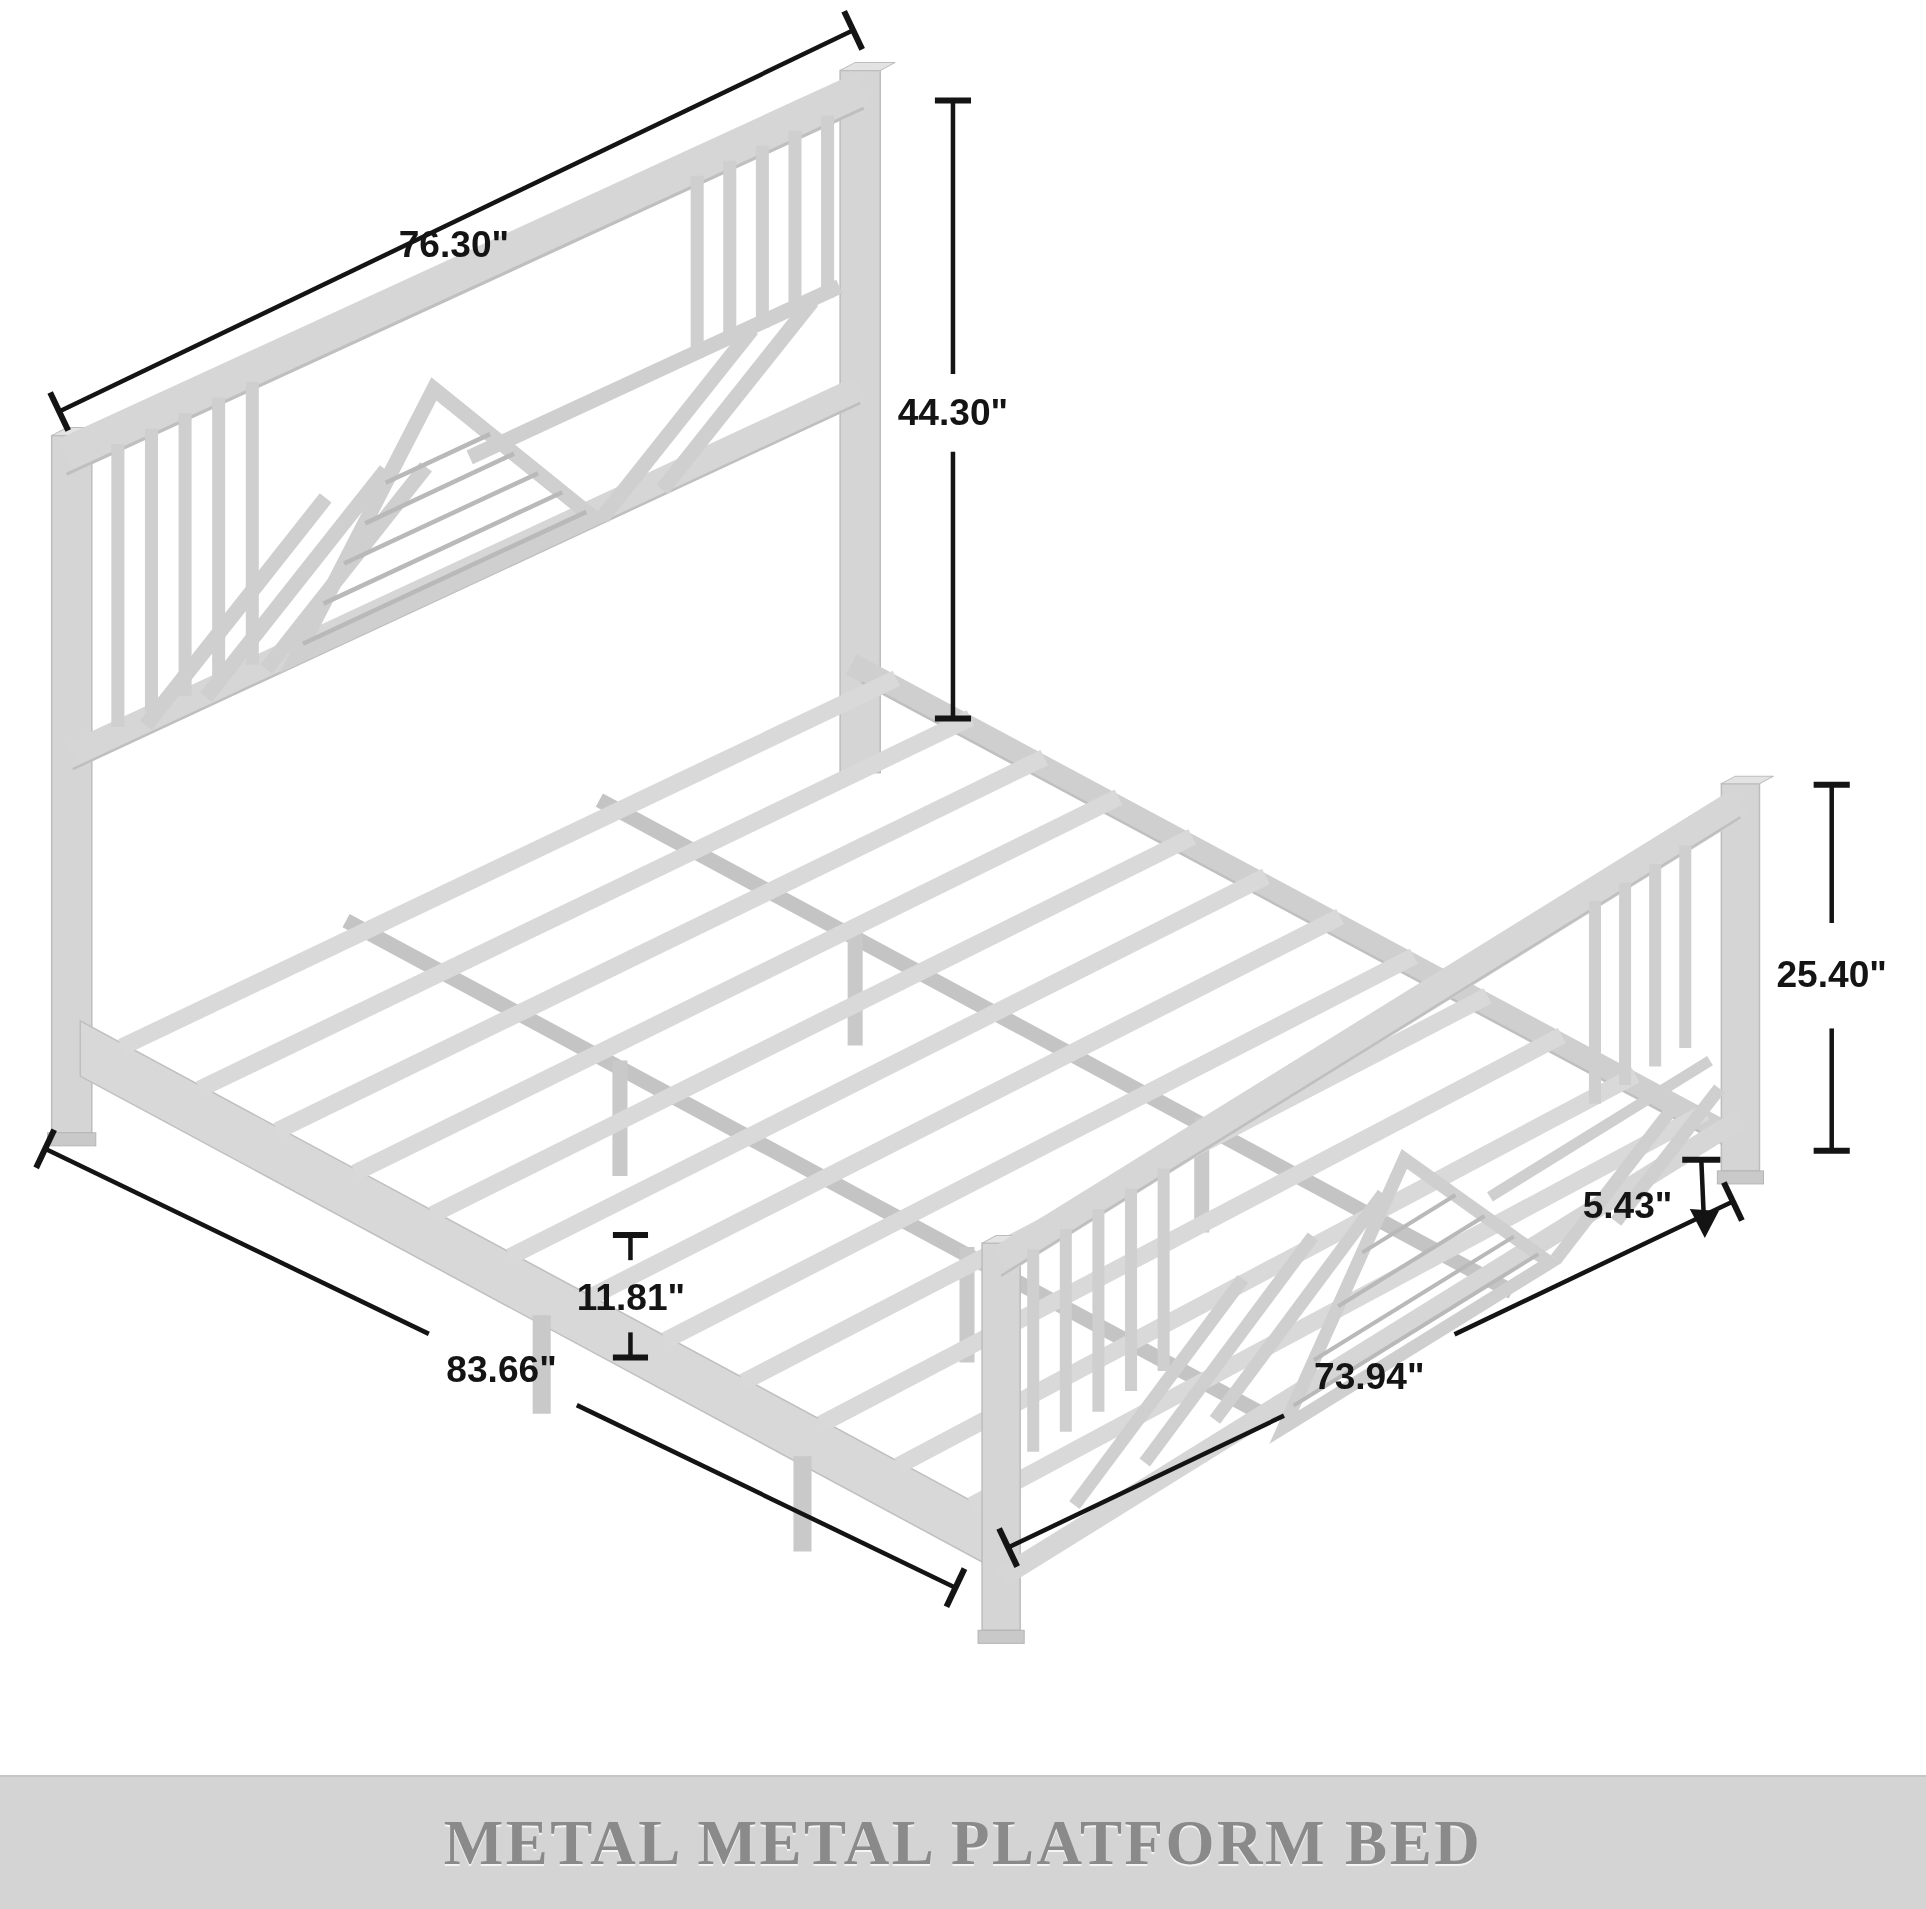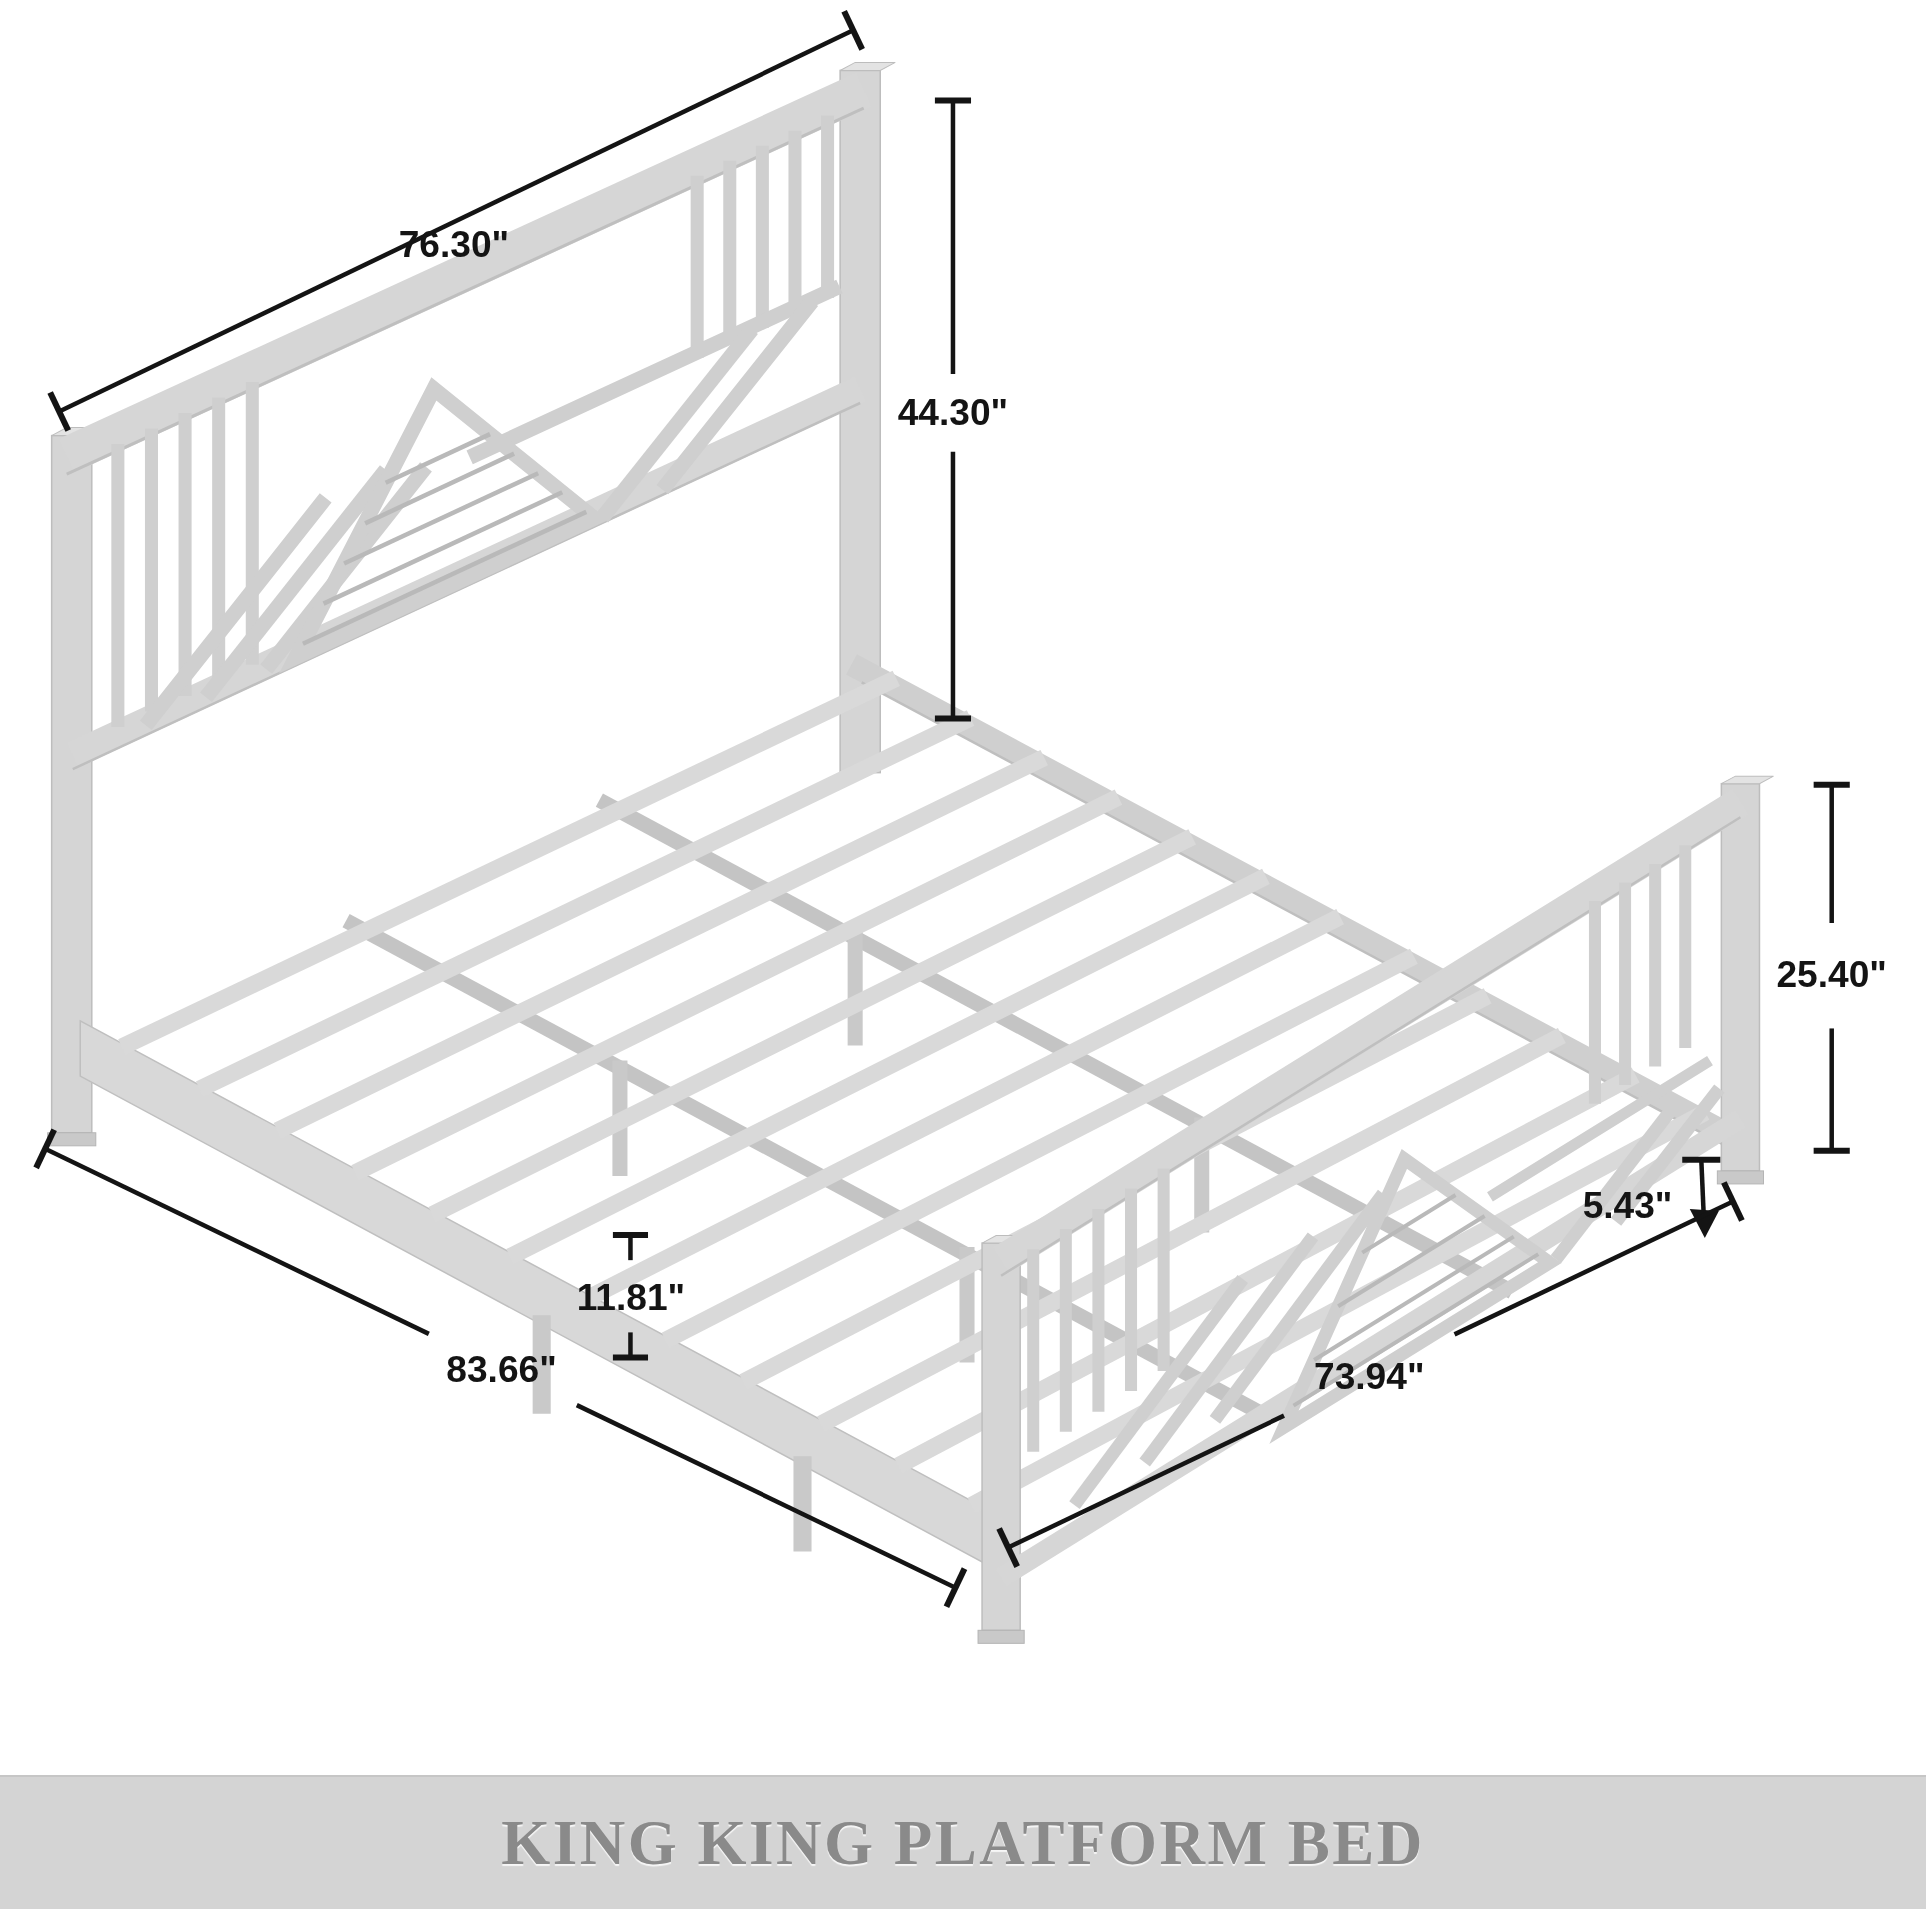--- a/index.html
+++ b/index.html
@@ -232,17 +232,17 @@
       <line class="dim" x1="2010" y1="3085" x2="2560" y2="2822"></line>
       <line class="dim" x1="2900" y1="2660" x2="3455" y2="2395"></line>
       <line class="tick" x1="1992" y1="3047" x2="2028" y2="3123"></line>
       <line class="tick" x1="3437" y1="2357" x2="3473" y2="2433"></line>
       <text class="dimtxt" x="2730" y="2768" text-anchor="middle">73.94"</text>
     </g>
 
   </svg>
 
   <div class="title-bar">
-    <div class="title-text">KING KING PLATFORM BED</div>
+    <div class="title-text">METAL METAL PLATFORM BED</div>
   </div>
 
 </div>
 
 
 </body></html>

